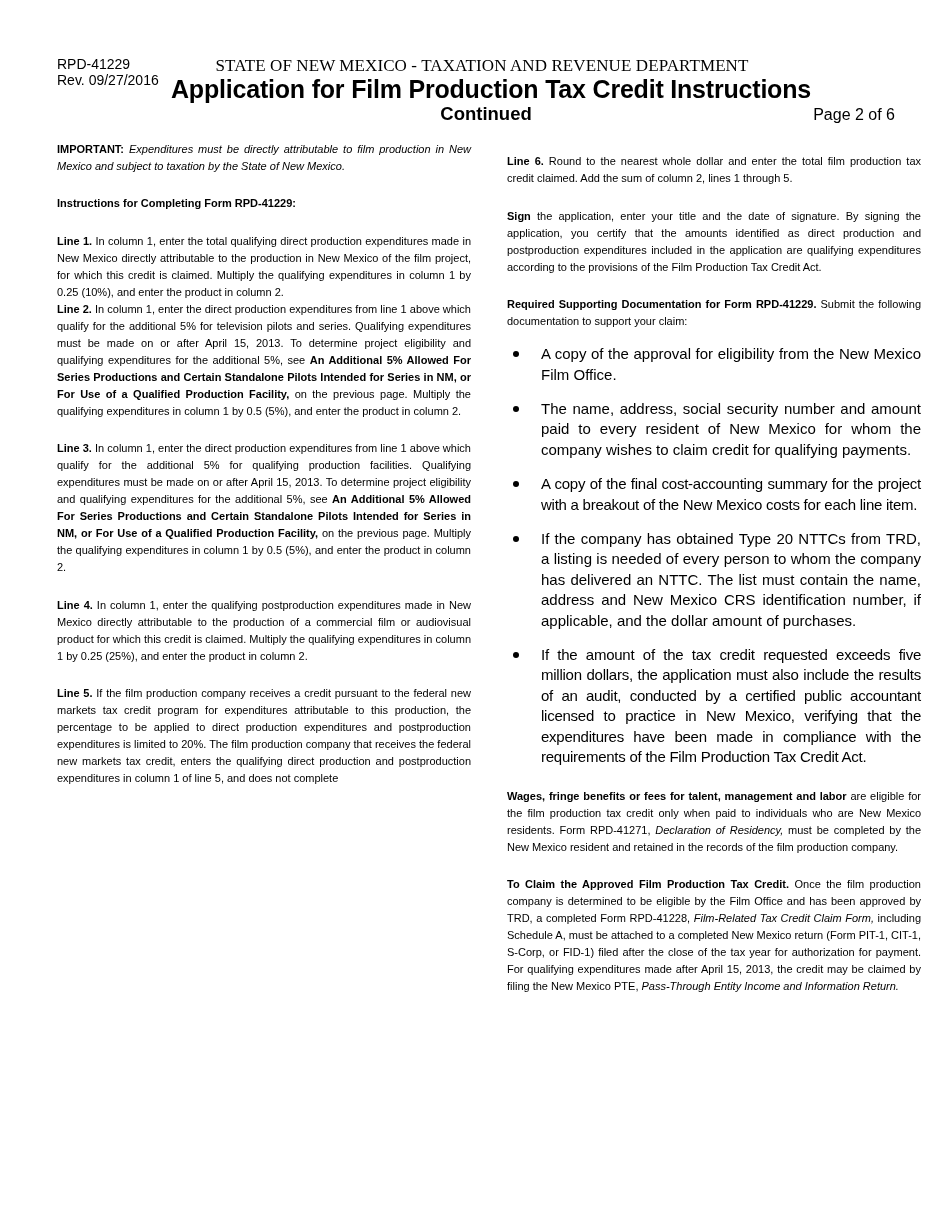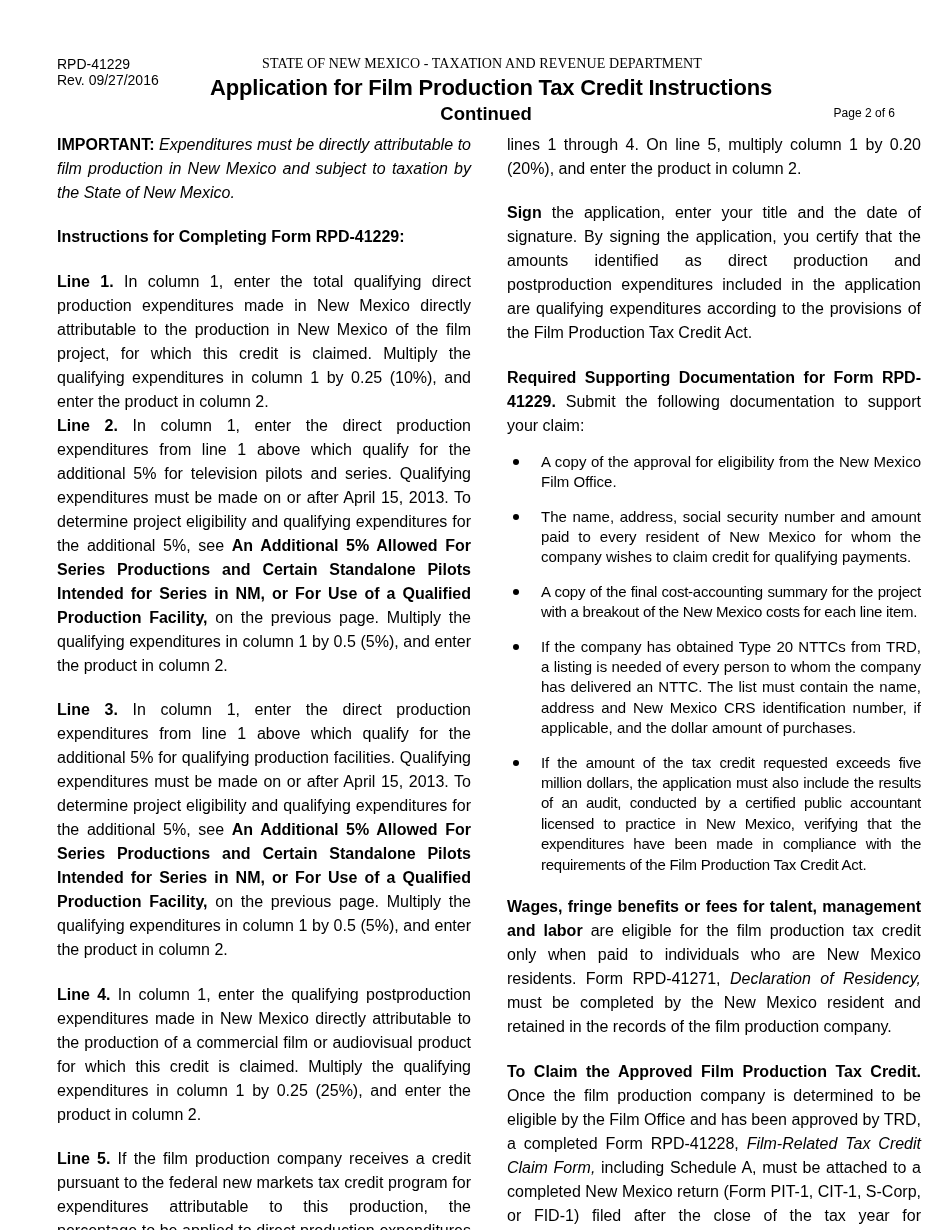--- a/index.html
+++ b/index.html
@@ -36,70 +36,70 @@
     line-height: 16px;
     white-space: pre-line;
   }
   .agency-line {
     position: absolute;
     left: 0;
     right: 0;
     top: 56px;
     text-align: center;
     font-family: "Liberation Serif", serif;
-    font-size: 14px;
+    font-size: 17px;
     letter-spacing: 0.1px;
     padding-left: 14px;
   }
   .title-main {
     position: absolute;
     left: 0;
     right: 0;
     top: 75px;
     text-align: center;
-    font-size: 22px;
+    font-size: 25px;
     font-weight: bold;
     padding-left: 32px;
     letter-spacing: -0.2px;
   }
   .title-sub {
     position: absolute;
     left: 0;
     right: 0;
     top: 103px;
     text-align: center;
     font-size: 18.5px;
     font-weight: bold;
     padding-left: 22px;
   }
   .page-no {
     position: absolute;
     right: 55px;
     top: 106px;
-    font-size: 12px;
+    font-size: 16px;
   }
 
   
   .columns {
     position: absolute;
     top: 133px;
     left: 57px;
     right: 55px;
     display: flex;
     gap: 36px;
   }
   .col {
     width: 414px;
     flex: 0 0 414px;
   }
 
   p.para {
-    margin: 0 0 0 0;
-    font-size: 16px;
-    line-height: 24px;
+    margin: 8px 0 0 0;
+    font-size: 11px;
+    line-height: 17px;
     text-align: justify;
     text-justify: inter-word;
     hyphens: none;
   }
   p.para + p.para { margin-top: 0; }
   .gap-lg  { margin-top: 20.4px !important; }
 
   .b { font-weight: bold; }
   .i { font-style: italic; }
 
@@ -162,22 +162,22 @@
       <p class="para gap-lg"><span class="b">Line 3.</span><span> In column 1, enter the direct production expenditures from line 1 above which qualify for the additional 5% for qualifying production facilities. Qualifying expenditures must be made on or after April 15, 2013. To determine project eligibility and qualifying expenditures for the additional 5%, see </span><span class="b">An Additional 5% Allowed For Series Productions and Certain Standalone Pilots Intended for Series in NM, or For Use of a Qualified Production Facility,</span><span> on the previous page. Multiply the qualifying expenditures in column 1 by 0.5 (5%), and enter the product in column 2.</span></p>
 
       <p class="para gap-lg"><span class="b">Line 4.</span><span> In column 1, enter the qualifying postproduction expenditures made in New Mexico directly attributable to the production of a commercial film or audiovisual product for which this credit is claimed. Multiply the qualifying expenditures in column 1 by 0.25 (25%), and enter the product in column 2.</span></p>
 
       <p class="para gap-lg"><span class="b">Line 5.</span><span> If the film production company receives a credit pursuant to the federal new markets tax credit program for expenditures attributable to this production, the percentage to be applied to direct production expenditures and postproduction expenditures is limited to 20%. The film production company that receives the federal new markets tax credit, enters the qualifying direct production and postproduction expenditures in column 1 of line 5, and does not complete</span></p>
 
     </div>
 
     <div class="col">
 
-      <p class="para">lines 1 through 4. On line 5, multiply column 1 by 0.20 (20%), and enter the product in column 2.</p>
 
+      <p class="para gap-lg"><span class="b">Line 6.</span><span> Round to the nearest whole dollar and enter the total film production tax credit claimed. Add the sum of column 2, lines 1 through 5.</span></p>
 
       <p class="para gap-lg"><span class="b">Sign</span><span> the application, enter your title and the date of signature. By signing the application, you certify that the amounts identified as direct production and postproduction expenditures included in the application are qualifying expenditures according to the provisions of the Film Production Tax Credit Act.</span></p>
 
       <p class="para gap-lg"><span class="b">Required Supporting Documentation for Form RPD-41229.</span><span> Submit the following documentation to support your claim:</span></p>
 
       <ul class="bullets">
         <li><span class="dot"></span><span>A copy of the approval for eligibility from the New Mexico Film Office.</span></li>
         <li><span class="dot"></span><span>The name, address, social security number and amount paid to every resident of New Mexico for whom the company wishes to claim credit for qualifying payments.</span></li>
         <li><span class="dot"></span><span class="tight">A copy of the final cost-accounting summary for the project with a breakout of the New Mexico costs for each line item.</span></li>
         <li><span class="dot"></span><span>If the company has obtained Type 20 NTTCs from TRD, a listing is needed of every person to whom the company has delivered an NTTC. The list must contain the name, address and New Mexico CRS identification number, if applicable, and the dollar amount of purchases.</span></li>

